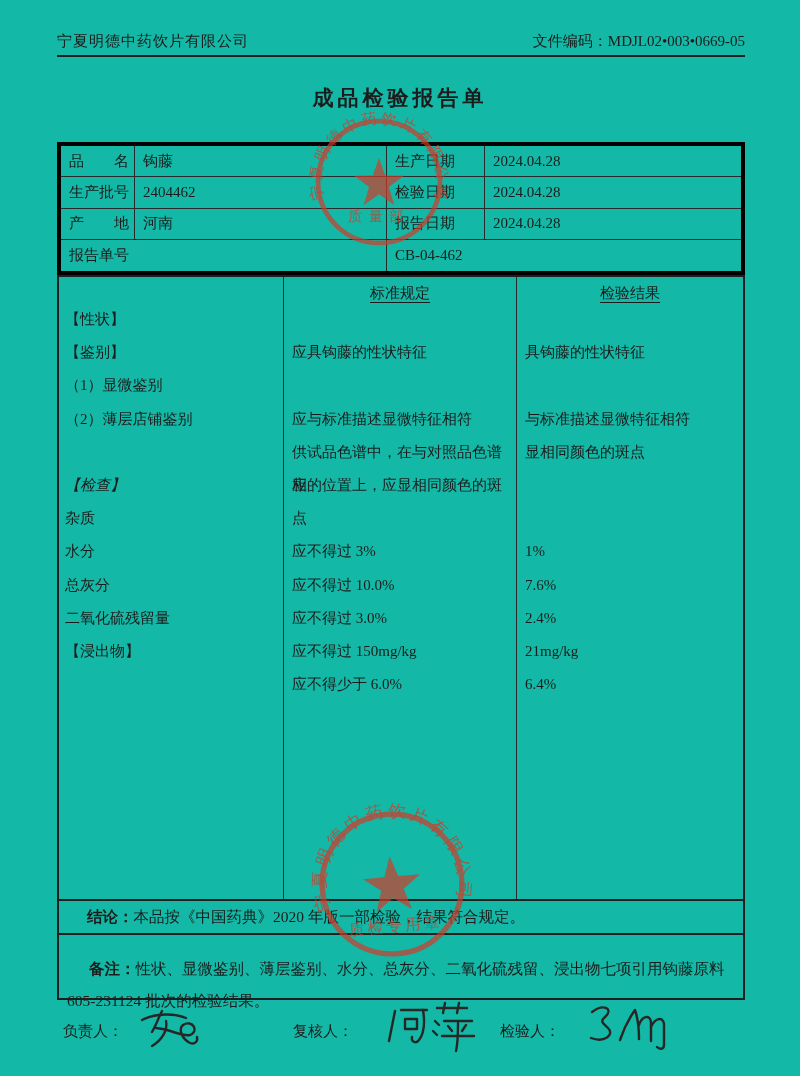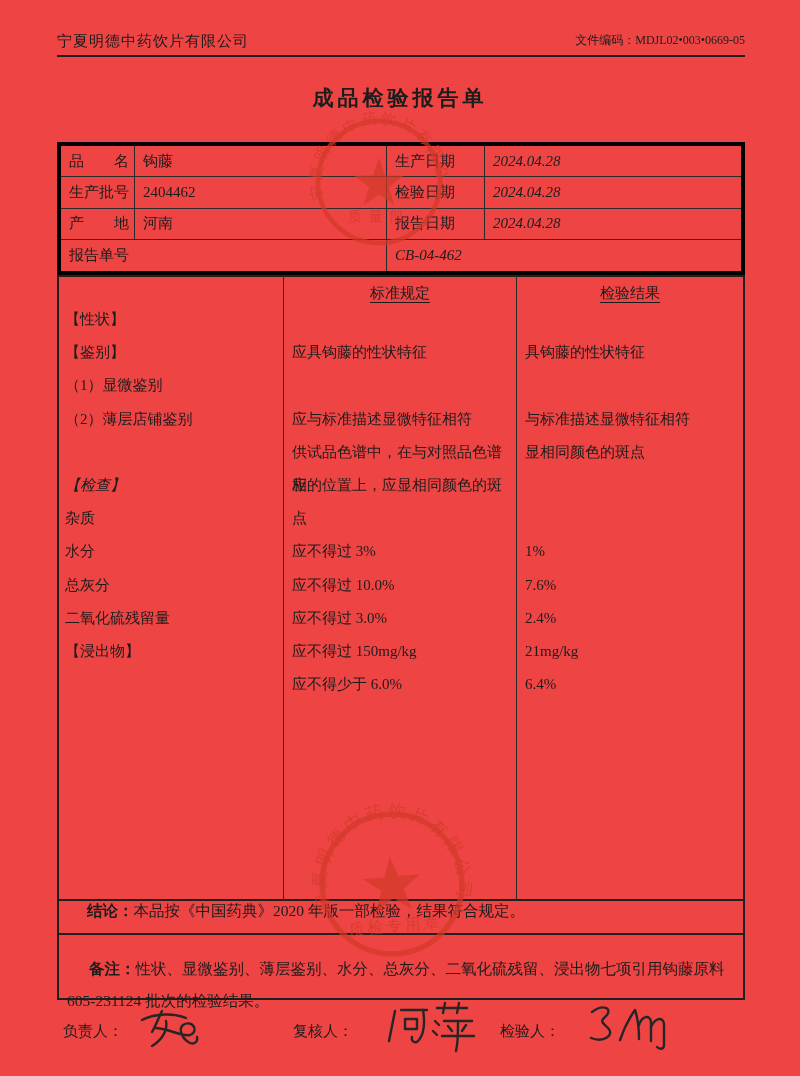--- a/index.html
+++ b/index.html
@@ -1,34 +1,34 @@
 <!DOCTYPE html>
 <html><head>
 <meta charset="utf-8">
 <style>
   html,body{margin:0;padding:0;background:#e8e8e8;}
   .page{
-    position:relative;width:800px;height:1076px;background:#ef4444;
+    position:relative;width:800px;height:1076px;background:#14b8a6;
     font-family:"Liberation Serif","DejaVu Serif",serif;color:#1c1c1c;
     overflow:hidden;margin:0 auto;
   }
   
   .hdr-company{position:absolute;left:57px;top:32px;font-size:15px;letter-spacing:1px;}
-  .hdr-code{position:absolute;right:55px;top:32px;font-size:12px;}
+  .hdr-code{position:absolute;right:55px;top:32px;font-size:15px;}
   .hdr-rule{position:absolute;left:57px;top:55px;width:688px;height:2px;background:#1f1f1f;}
   .title{position:absolute;left:0;top:84px;width:100%;text-align:center;
          font-size:21px;font-weight:bold;letter-spacing:4px;}
   
   .info{position:absolute;left:57px;top:142px;width:688px;height:133px;
         border:4px solid #000000;box-sizing:border-box;display:grid;
         grid-template-columns:74px 252px 98px 1fr;grid-template-rows:repeat(4,1fr);
         font-size:15px;}
   .ic{border-right:1px solid #2a2a2a;border-bottom:1px solid #2a2a2a;
       display:flex;align-items:center;padding:0 8px;box-sizing:border-box;white-space:nowrap;}
-  .ic.last-col{border-right:none;font-style:italic;}
+  .ic.last-col{border-right:none;}
   .ic.last-row{border-bottom:none;}
   .ic.jlabel span{width:100%;text-align:justify;text-align-last:justify;}
   .span2a{grid-column:1 / span 2;}
   .span2b{grid-column:3 / span 2;}
   
   .main{position:absolute;left:57px;top:275px;width:688px;height:626px;
         border:2px solid #1f1f1f;box-sizing:border-box;display:flex;font-size:15px;}
   .col{box-sizing:border-box;}
   .col.c1{width:224px;}
   .col.c2{width:234px;border-left:1px solid #2a2a2a;border-right:1px solid #2a2a2a;}
@@ -39,21 +39,21 @@
   .c1 .ln,.c1 .ln2{padding-left:6px;}
   .c2 .ln,.c2 .ln2{padding-left:8px;}
   .c3 .ln,.c3 .ln2{padding-left:8px;}
   .colhead{text-align:center;padding-left:0 !important;}
   .c1 .colhead{text-align:left;padding-left:6px !important;}
   .u{text-decoration:underline;text-underline-offset:4px;}
   .mt26{margin-top:26px;}
   .mt27{font-style:italic;}
   
   .concl{position:absolute;left:57px;top:899px;width:688px;height:36px;
-         border:2px solid #1f1f1f;box-sizing:border-box;display:flex;align-items:flex-start;
+         border:2px solid #1f1f1f;box-sizing:border-box;display:flex;align-items:center;
          padding-left:28px;font-size:15.5px;}
   .remark{position:absolute;left:57px;top:933px;width:688px;height:67px;
           border:2px solid #1f1f1f;box-sizing:border-box;
           padding:18px 8px 0 8px;font-size:15.5px;line-height:32px;text-indent:22px;}
   .blabel{font-weight:bold;}
   
   .foot{position:absolute;left:0;top:1002px;width:800px;height:60px;font-size:15px;}
   .foot-label{position:absolute;top:20px;white-space:nowrap;}
   .sig{position:absolute;}
   .sig path{stroke:#262626;stroke-width:2.4;fill:none;stroke-linecap:round;stroke-linejoin:round;}

